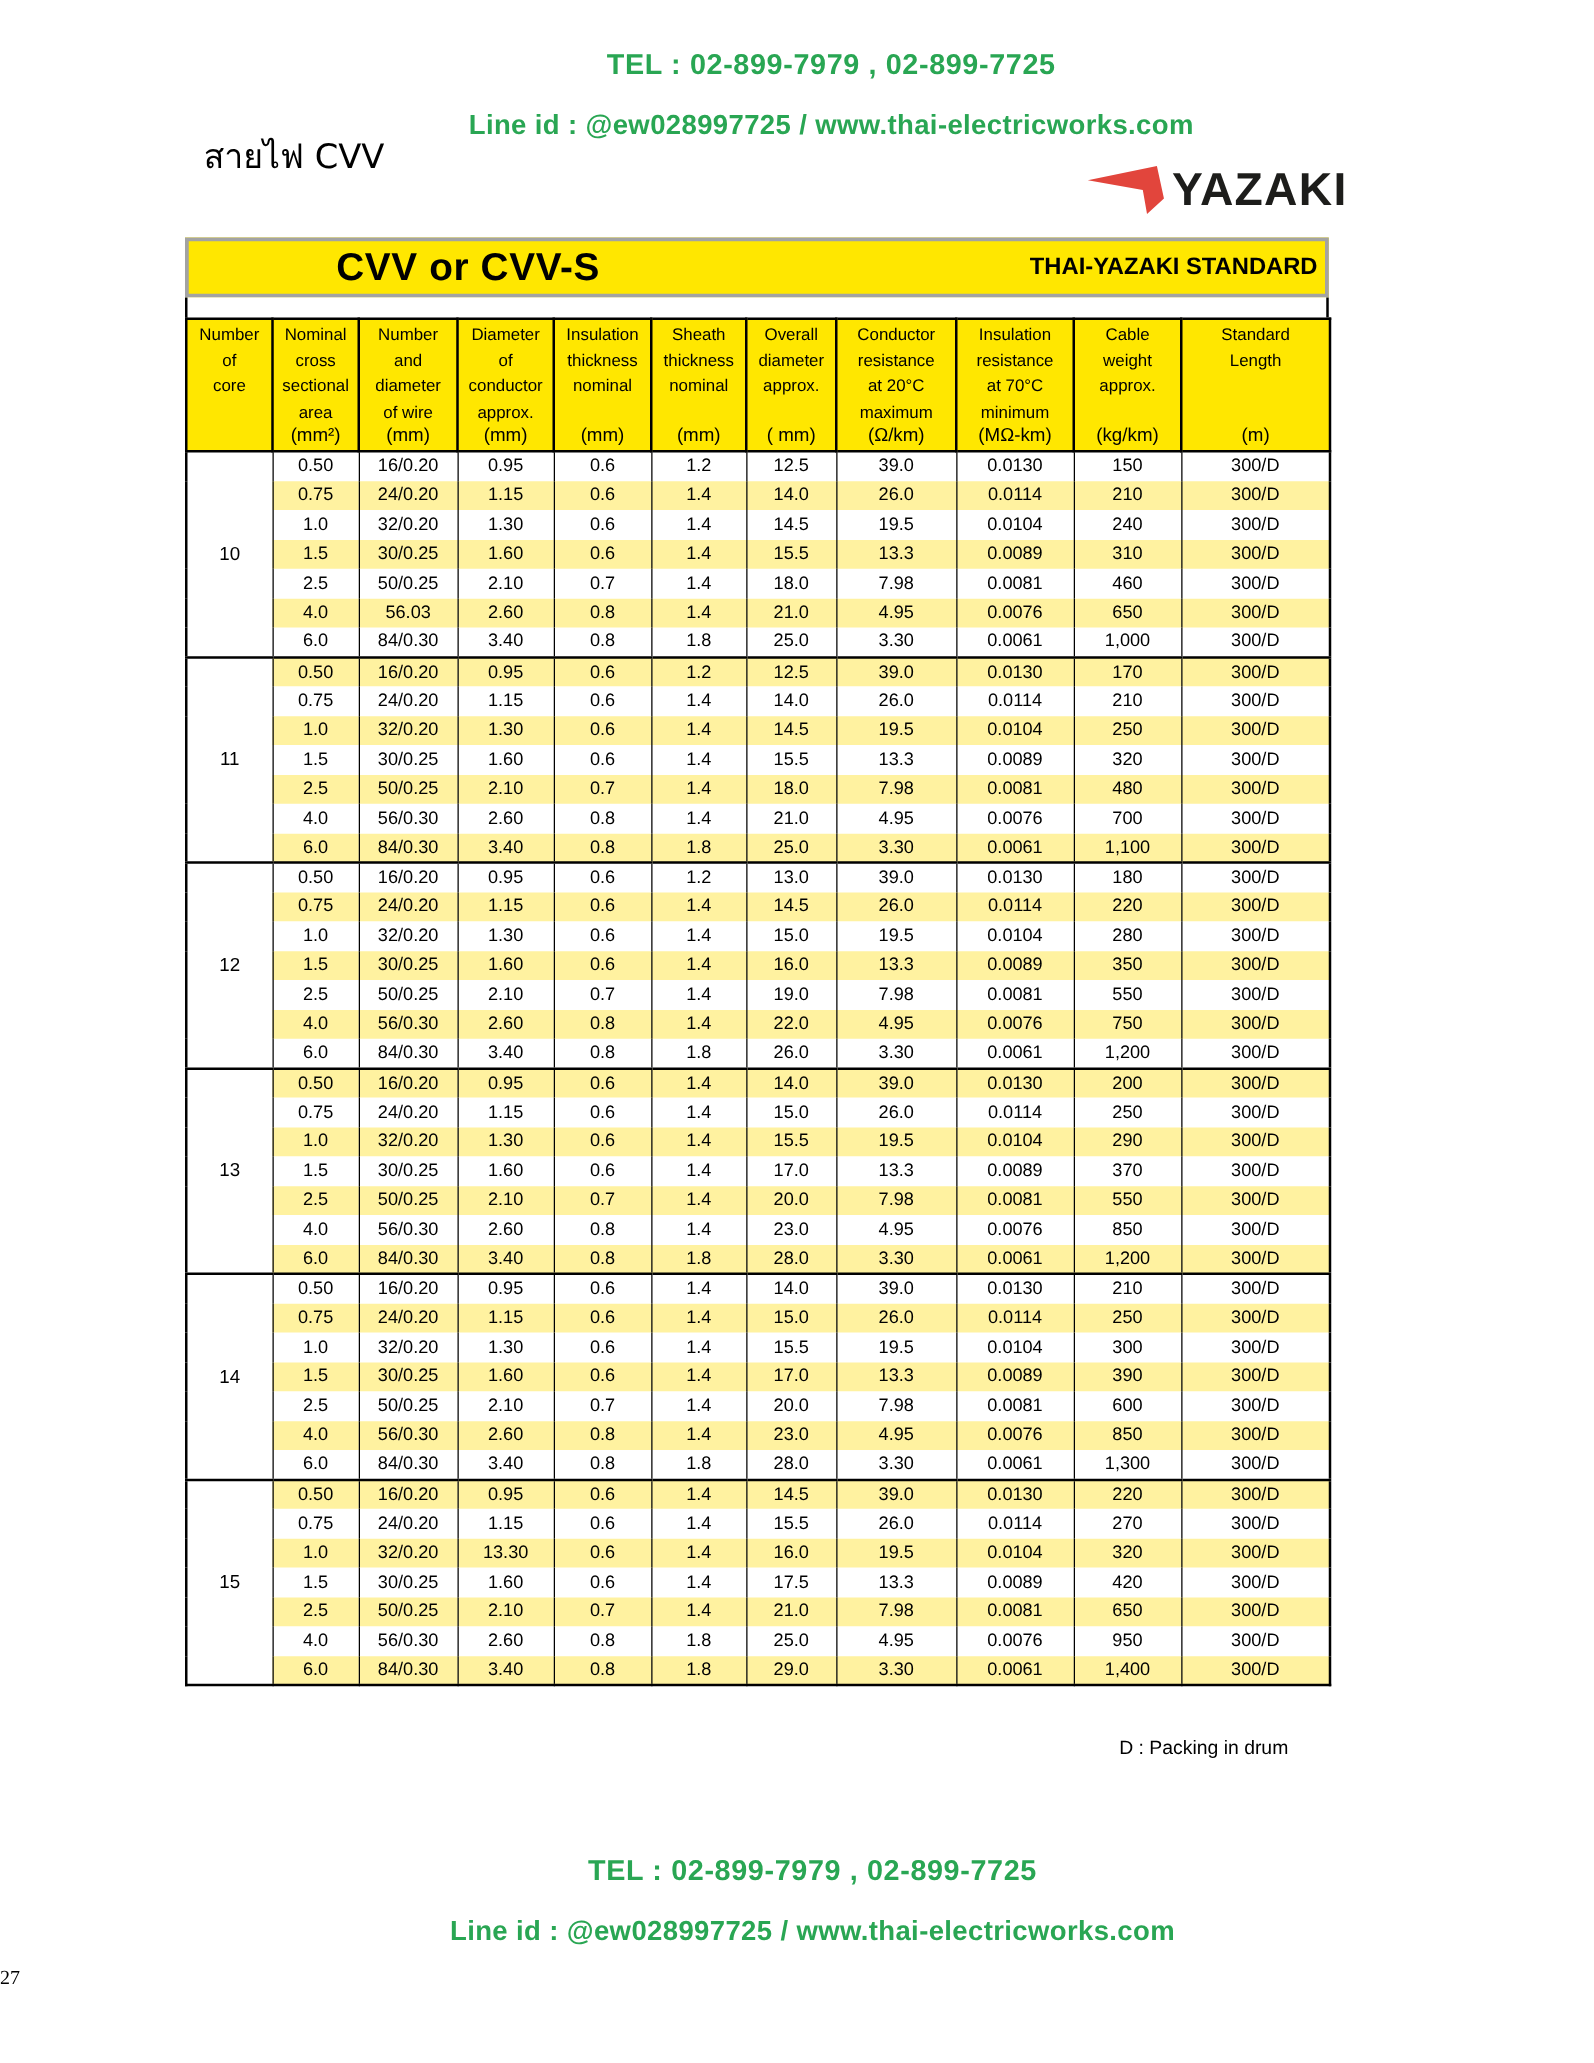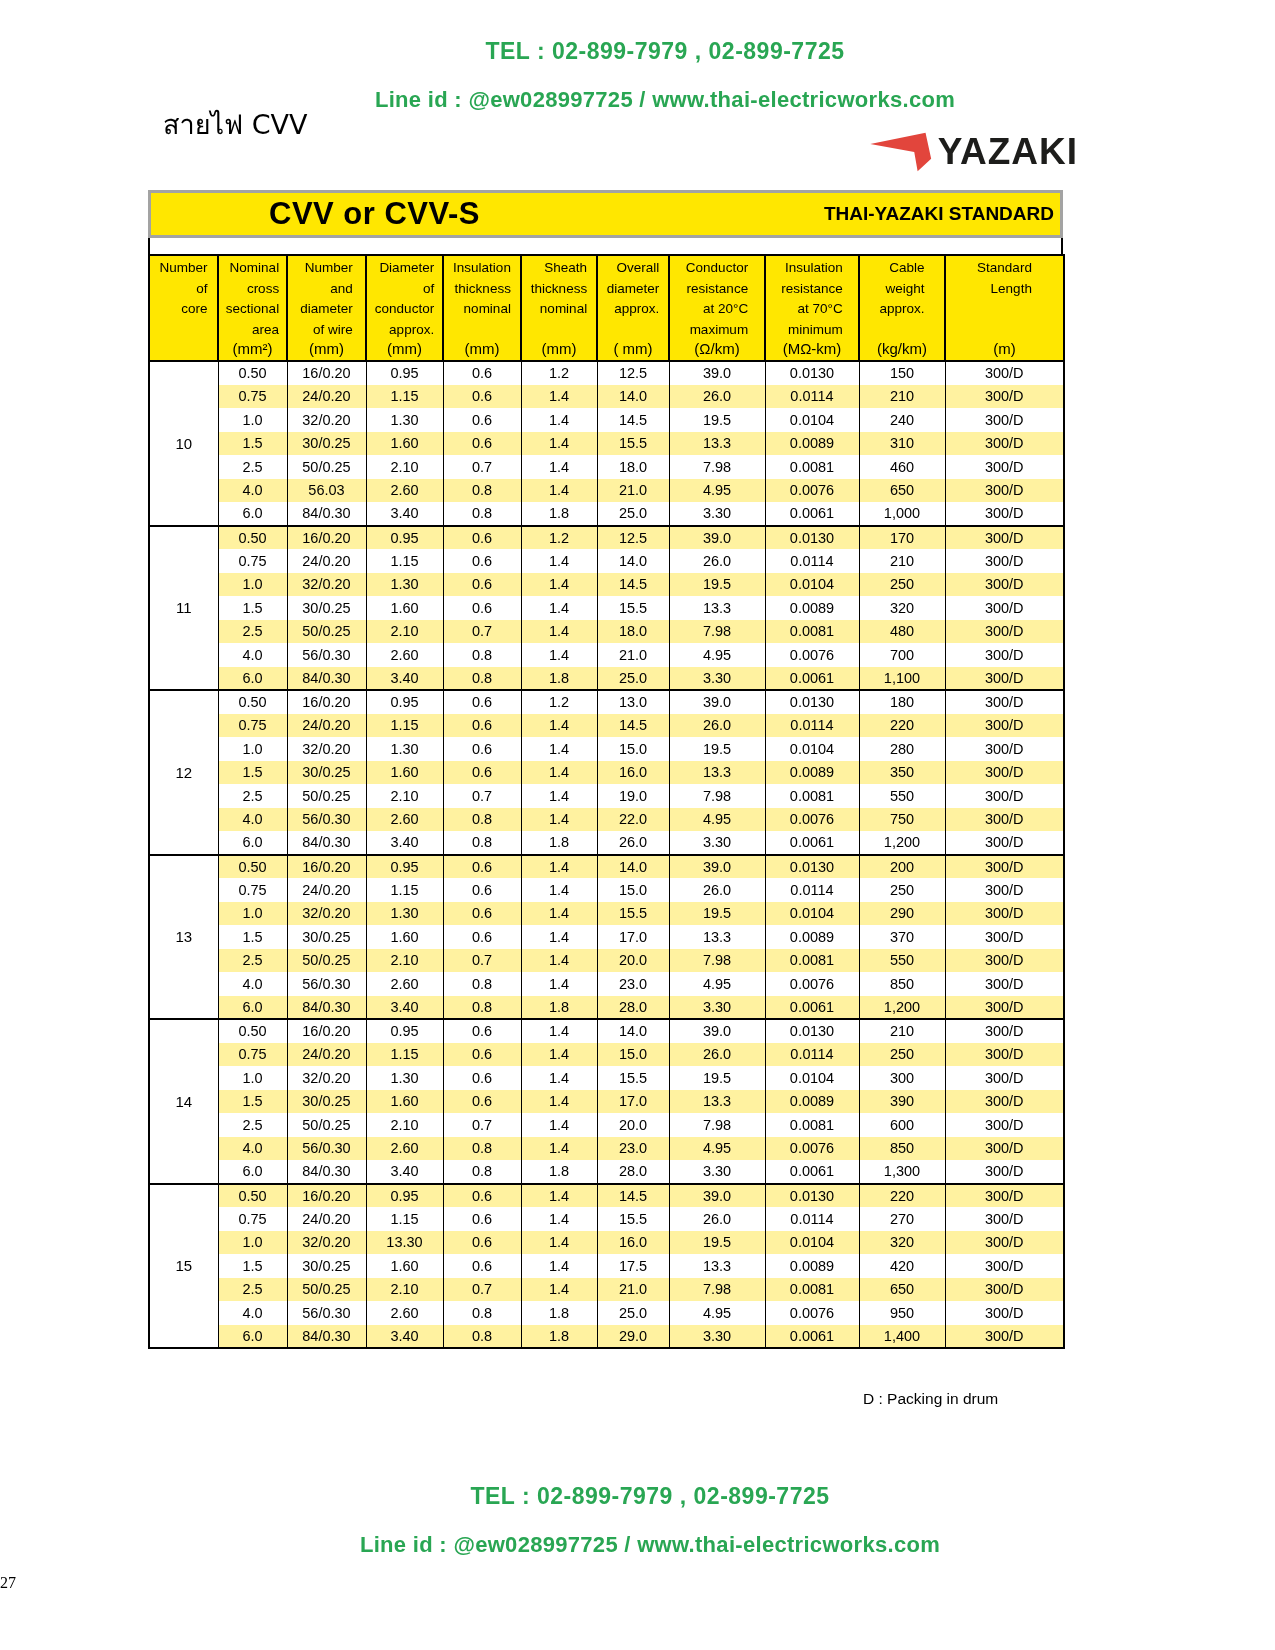--- a/index.html
+++ b/index.html
@@ -28,31 +28,31 @@
   #title-bar { display:flex; align-items:center; height:48px; background:var(--yellow,#ffe700);
                border:3px solid #a3a3a3; }
   #title-main { font-size:31px; font-weight:bold; padding-left:118px; letter-spacing:0.5px; }
   #title-standard { margin-left:auto; font-size:19px; font-weight:bold; padding-right:6px; }
   #gap-row { height:16px; background:#fff; border-left:2px solid #000; border-right:2px solid #000; }
   table.tbl { border-collapse:collapse; table-layout:fixed; width:915px; border:2px solid #000; }
   .hdr-cell { background:var(--yellow,#ffe700); border:2px solid #000; height:106px;
               vertical-align:top; padding:0; }
   .hcell { height:102px; display:flex; flex-direction:column; justify-content:space-between;
            align-items:center; padding:2px 0 1px; }
-  .hlines { font-size:13.5px; line-height:1.52; text-align:right; }
+  .hlines { font-size:13.5px; line-height:1.52; text-align:center; }
   .hunit  { font-size:15px; }
   td.data-cell, td.core-cell {
     height:23.5px; text-align:center; vertical-align:middle; font-size:14.5px;
     border-left:1px solid #000; border-right:1px solid #000; padding:0;
   }
   td.core-cell { background:#fff; font-size:15px; }
   tr.stripe td.data-cell { background:var(--stripe,#fff2a0); }
   tr.group-start td { border-top:2px solid #000; }
   
-  #drum-note { position:absolute; top:1390px; left:863px; width:200px; text-align:left;
+  #drum-note { position:absolute; top:1390px; left:863px; width:200px; text-align:center;
                font-size:15.5px; }
   #page-number { position:absolute; top:1574px; left:0; right:62px; text-align:left;
                  font-size:16px; font-family:"Liberation Serif", serif; }
 </style>
 </head>
 <body>
 
 <div id="page">
 
   <div id="contact-top" class="contact">

